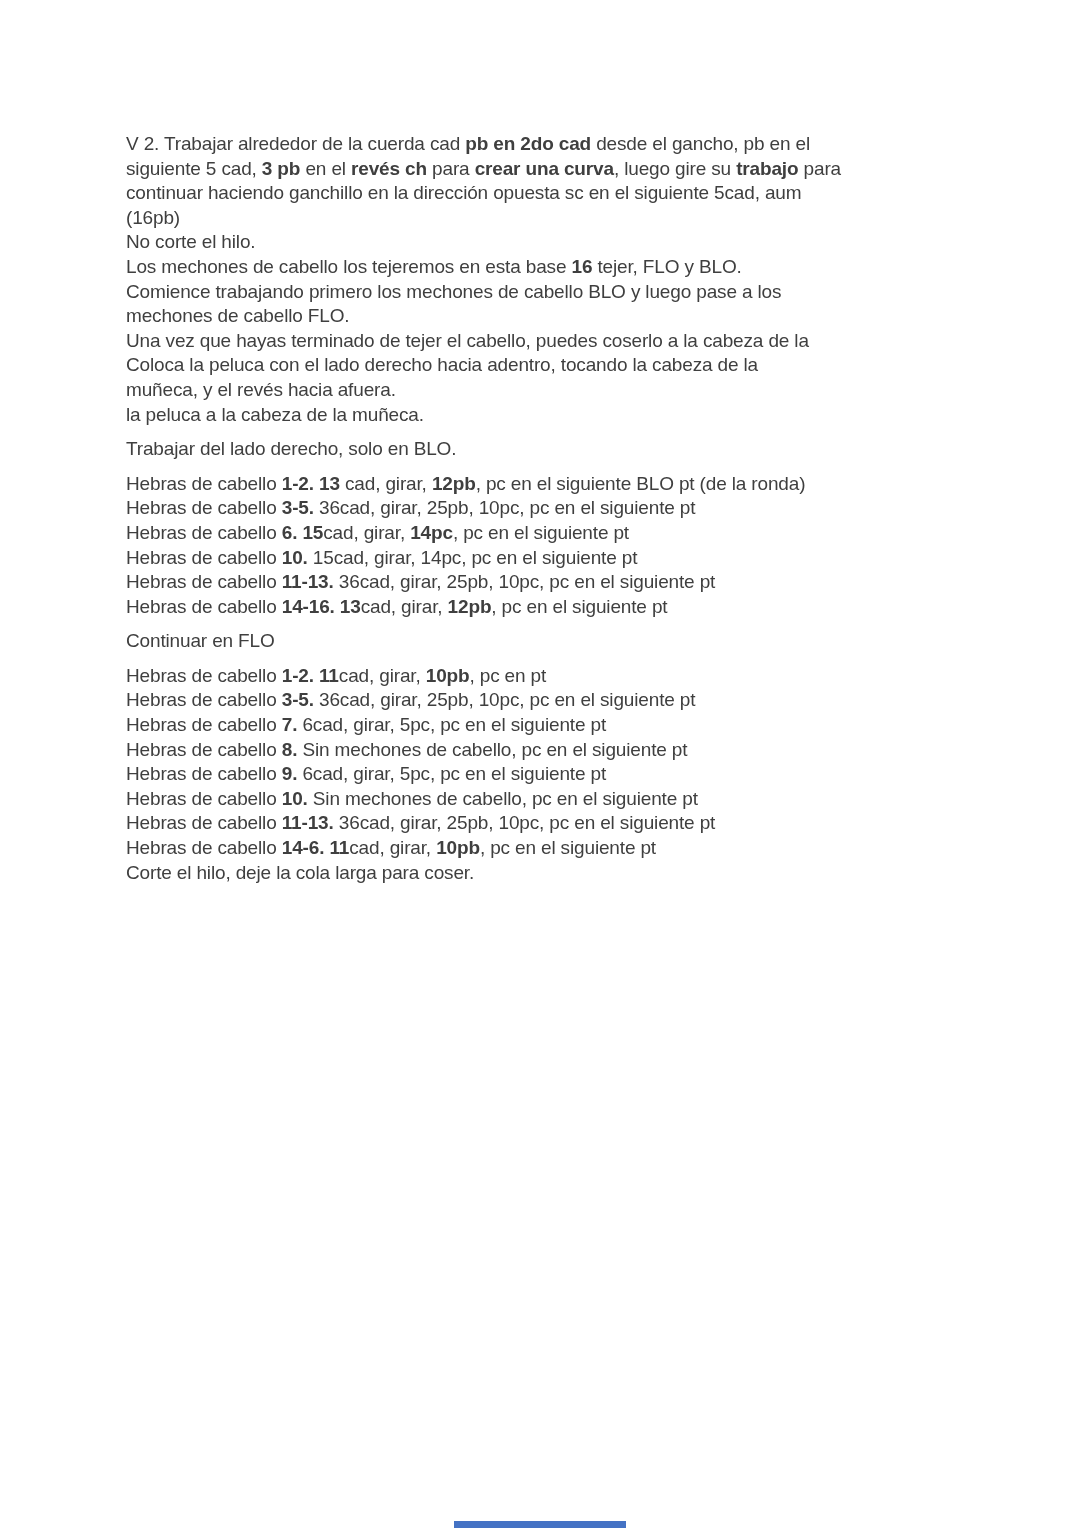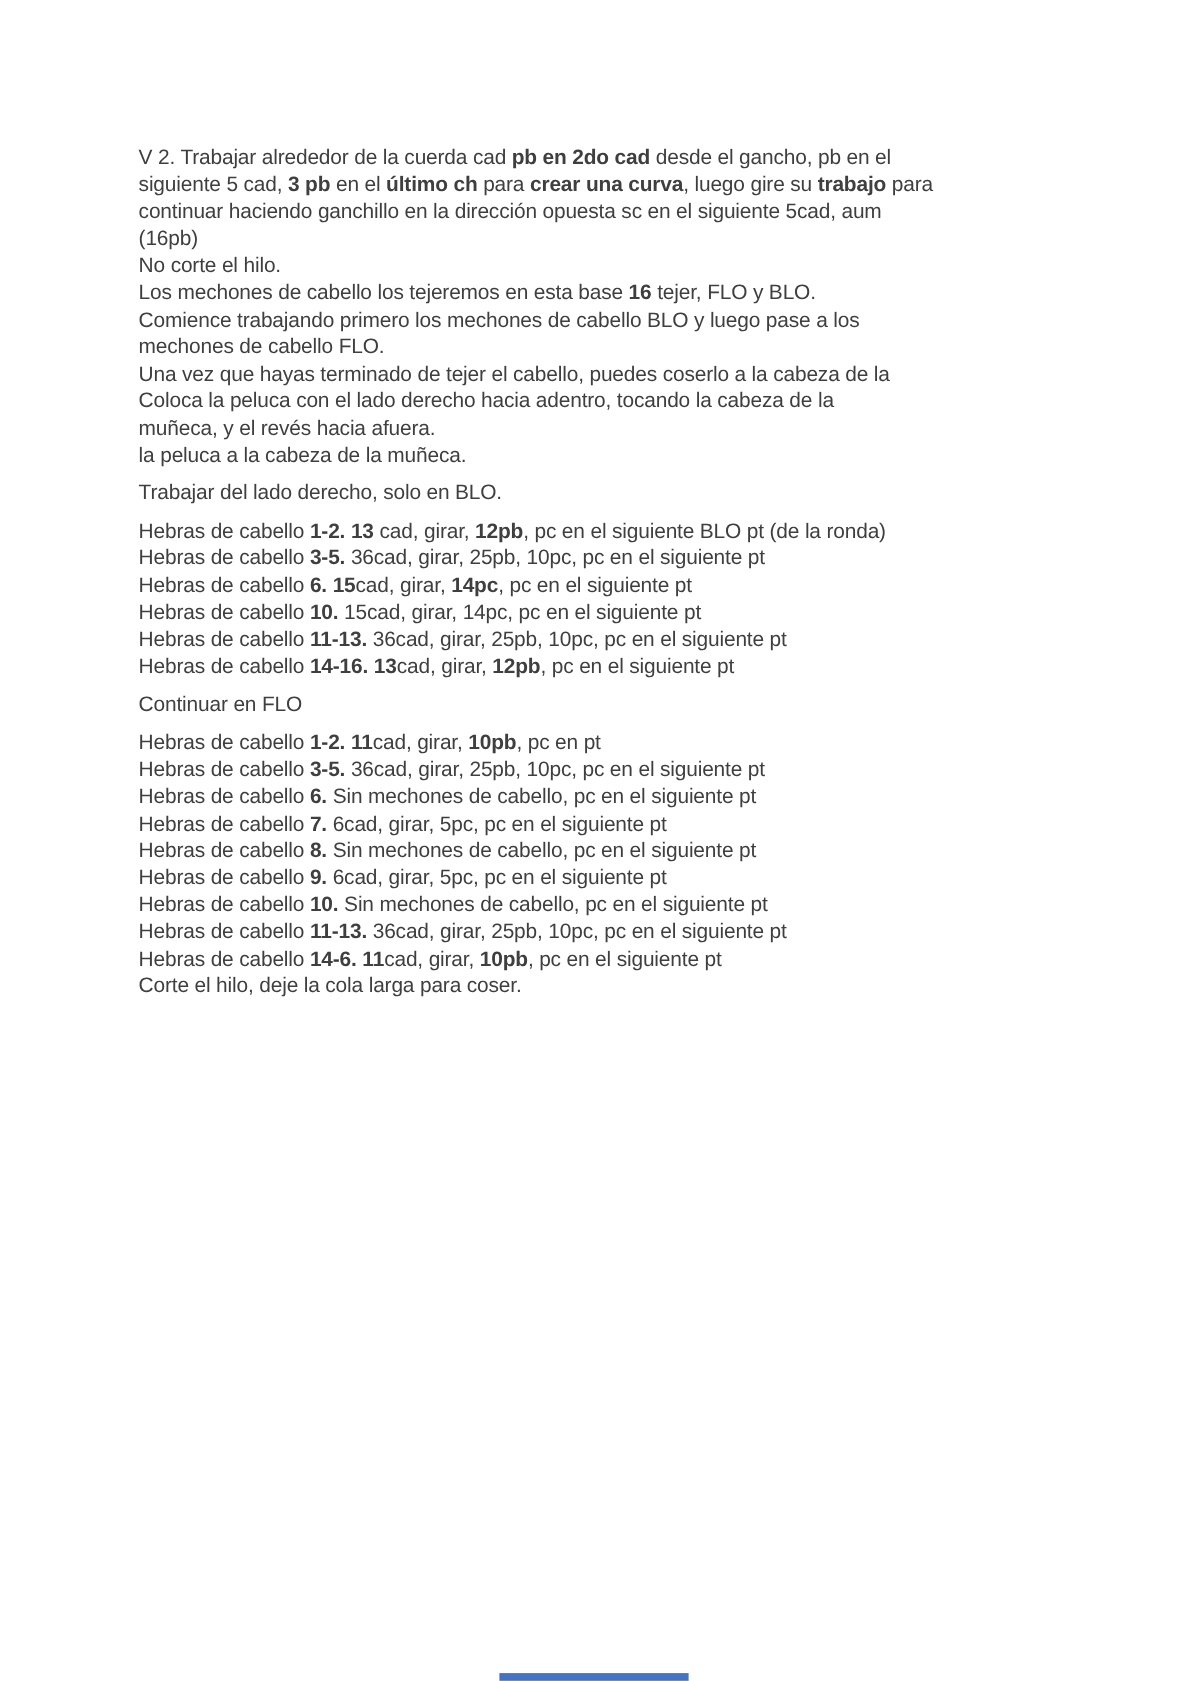--- a/index.html
+++ b/index.html
@@ -33,21 +33,21 @@
     width: 172px;
     height: 7px;
   }
 </style>
 </head>
 <body>
 
 <div class="page">
   <div class="block">
       <div class="tline"><span>V 2. Trabajar alrededor de la cuerda cad </span><span class="b">pb en 2do cad</span><span> desde el gancho, pb en el</span></div>
-      <div class="tline"><span>siguiente 5 cad, </span><span class="b">3 pb</span><span> en el </span><span class="b">último ch</span><span> para </span><span class="b">crear una curva</span><span>, luego gire su </span><span class="b">trabajo</span><span> para</span></div>
+      <div class="tline"><span>siguiente 5 cad, </span><span class="b">3 pb</span><span> en el </span><span class="b">revés ch</span><span> para </span><span class="b">crear una curva</span><span>, luego gire su </span><span class="b">trabajo</span><span> para</span></div>
       <div class="tline"><span>continuar haciendo ganchillo en la dirección opuesta sc en el siguiente 5cad, aum</span></div>
       <div class="tline"><span>(16pb)</span></div>
       <div class="tline"><span>No corte el hilo.</span></div>
       <div class="tline"><span>Los mechones de cabello los tejeremos en esta base </span><span class="b">16</span><span> tejer, FLO y BLO.</span></div>
       <div class="tline"><span>Comience trabajando primero los mechones de cabello BLO y luego pase a los</span></div>
       <div class="tline"><span>mechones de cabello FLO.</span></div>
       <div class="tline"><span>Una vez que hayas terminado de tejer el cabello, puedes coserlo a la cabeza de la</span></div>
       <div class="tline"><span>Coloca la peluca con el lado derecho hacia adentro, tocando la cabeza de la</span></div>
       <div class="tline"><span>muñeca, y el revés hacia afuera.</span></div>
       <div class="tline"><span>la peluca a la cabeza de la muñeca.</span></div>
@@ -58,21 +58,20 @@
       <div class="tline"><span>Hebras de cabello </span><span class="b">3-5.</span><span> 36cad, girar, 25pb, 10pc, pc en el siguiente pt</span></div>
       <div class="tline"><span>Hebras de cabello </span><span class="b">6. 15</span><span>cad, girar, </span><span class="b">14pc</span><span>, pc en el siguiente pt</span></div>
       <div class="tline"><span>Hebras de cabello </span><span class="b">10.</span><span> 15cad, girar, 14pc, pc en el siguiente pt</span></div>
       <div class="tline"><span>Hebras de cabello </span><span class="b">11-13.</span><span> 36cad, girar, 25pb, 10pc, pc en el siguiente pt</span></div>
       <div class="tline"><span>Hebras de cabello </span><span class="b">14-16. 13</span><span>cad, girar, </span><span class="b">12pb</span><span>, pc en el siguiente pt</span></div>
     </div>
   <div class="block heading">Continuar en FLO</div>
   <div class="block">
       <div class="tline"><span>Hebras de cabello </span><span class="b">1-2. 11</span><span>cad, girar, </span><span class="b">10pb</span><span>, pc en pt</span></div>
       <div class="tline"><span>Hebras de cabello </span><span class="b">3-5.</span><span> 36cad, girar, 25pb, 10pc, pc en el siguiente pt</span></div>
-      <div class="tline"><span>Hebras de cabello </span><span class="b">6.</span><span> Sin mechones de cabello, pc en el siguiente pt</span></div>
       <div class="tline"><span>Hebras de cabello </span><span class="b">7.</span><span> 6cad, girar, 5pc, pc en el siguiente pt</span></div>
       <div class="tline"><span>Hebras de cabello </span><span class="b">8.</span><span> Sin mechones de cabello, pc en el siguiente pt</span></div>
       <div class="tline"><span>Hebras de cabello </span><span class="b">9.</span><span> 6cad, girar, 5pc, pc en el siguiente pt</span></div>
       <div class="tline"><span>Hebras de cabello </span><span class="b">10.</span><span> Sin mechones de cabello, pc en el siguiente pt</span></div>
       <div class="tline"><span>Hebras de cabello </span><span class="b">11-13.</span><span> 36cad, girar, 25pb, 10pc, pc en el siguiente pt</span></div>
       <div class="tline"><span>Hebras de cabello </span><span class="b">14-6. 11</span><span>cad, girar, </span><span class="b">10pb</span><span>, pc en el siguiente pt</span></div>
       <div class="tline"><span>Corte el hilo, deje la cola larga para coser.</span></div>
     </div>
 </div>
 

